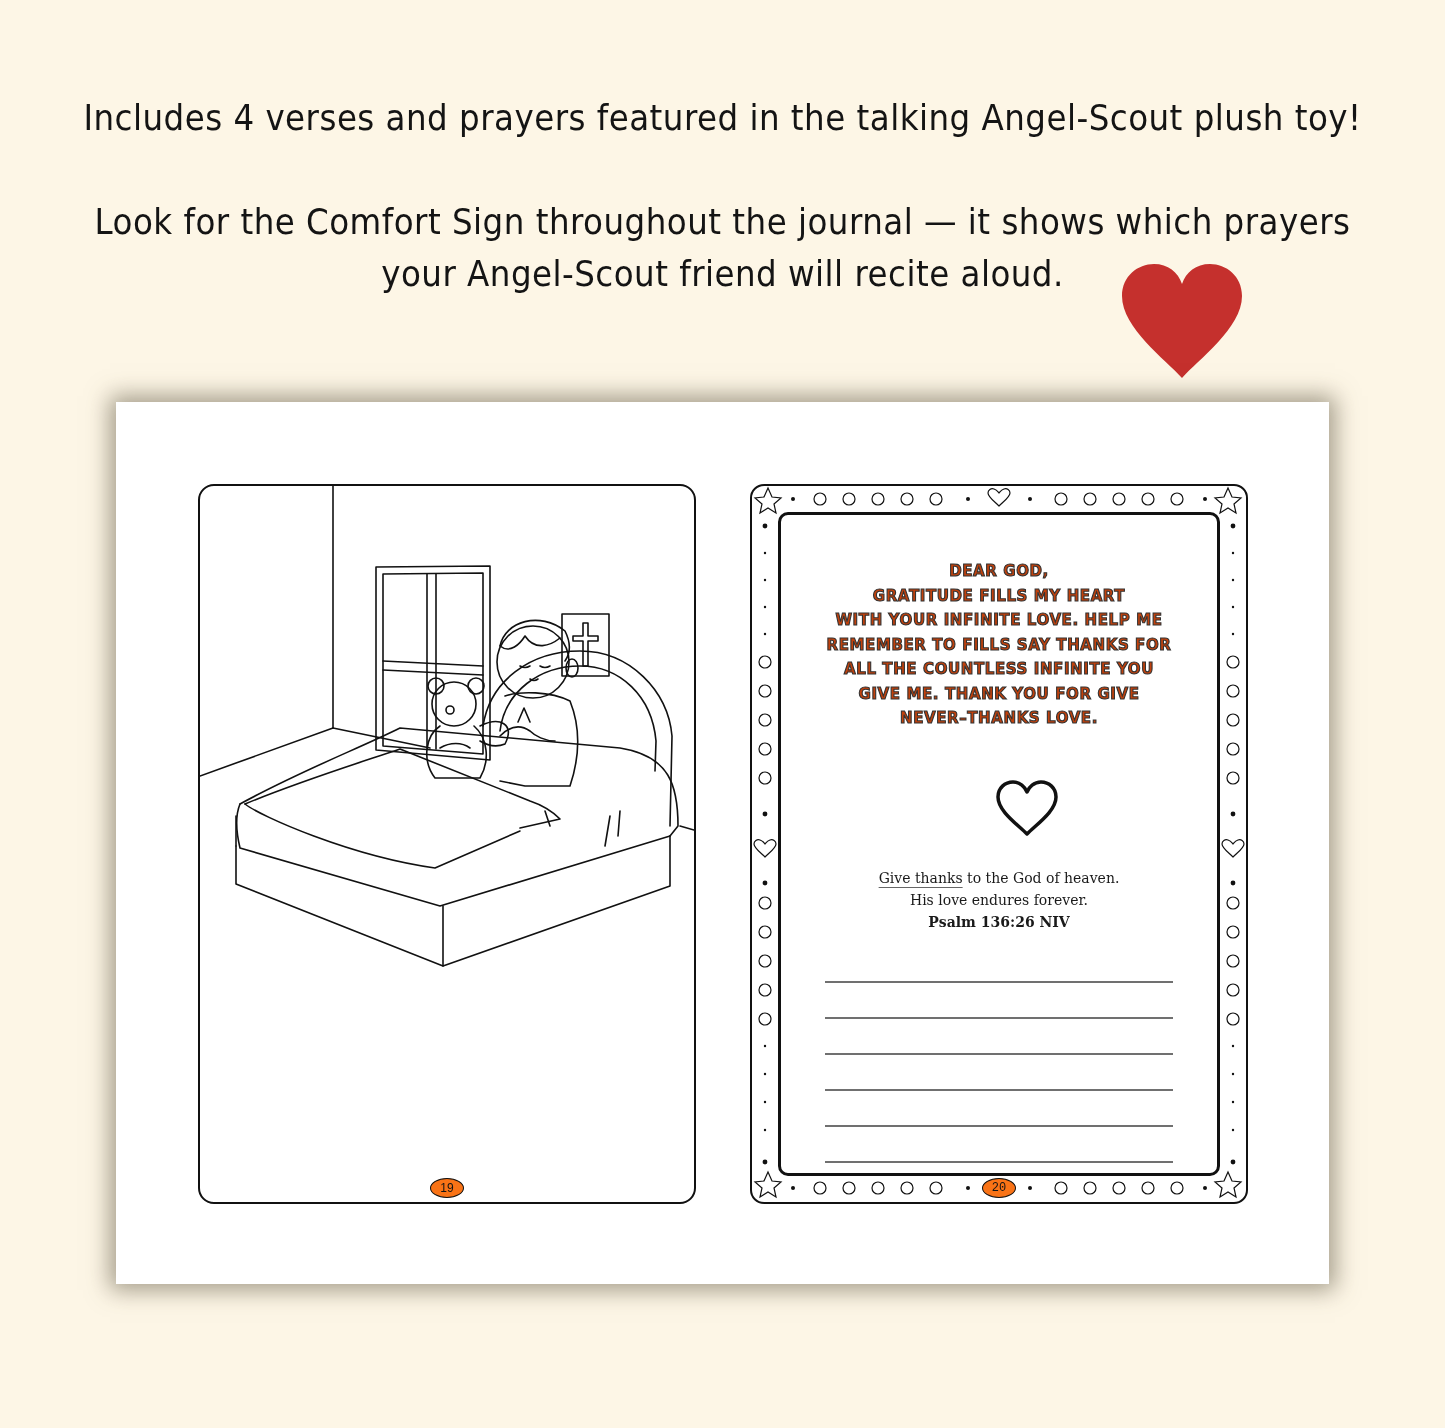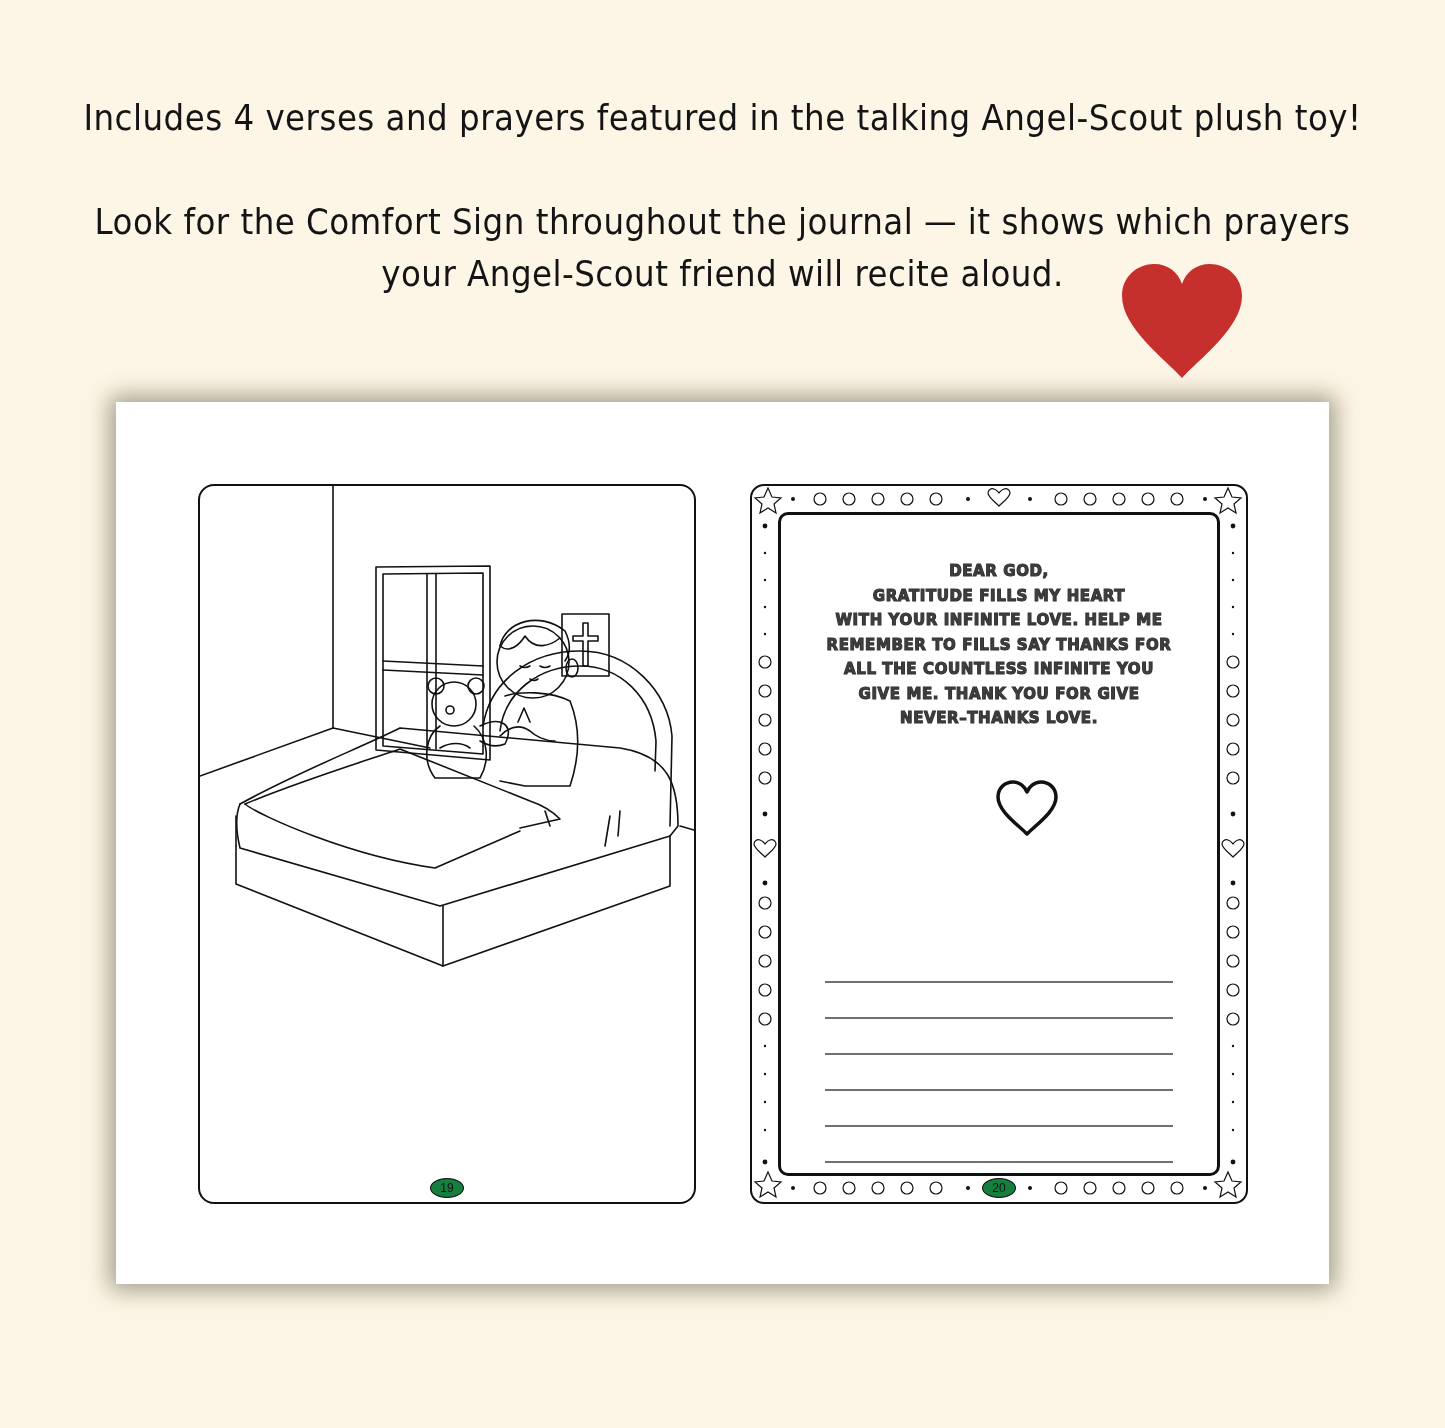--- a/index.html
+++ b/index.html
@@ -21,35 +21,35 @@
     position:absolute; left:116px; top:402px; width:1213px; height:882px; background:#ffffff;
     box-shadow: 0 0 22px 6px rgba(90,80,60,0.55);
   }
   .page-left {
     position:absolute; left:82px; top:82px; width:494px; height:716px;
     border:2px solid #111; border-radius:16px; background:#fff; overflow:hidden;
   }
   .page-left svg { position:absolute; left:0; top:0; }
   .page-num {
     position:absolute; width:32px; height:18px; border:1.5px solid #111; border-radius:50%;
-    font-size:12px; line-height:18px; text-align:center; background:#15803d;
+    font-size:12px; line-height:18px; text-align:center; background:#f97316;
     font-family:"Liberation Sans", sans-serif;
   }
   .page-right {
     position:absolute; left:634px; top:82px; width:494px; height:716px;
     border:2.5px solid #111; border-radius:14px; background:#fff;
   }
   .inner-frame {
     position:absolute; left:26px; top:26px; right:26px; bottom:26px;
     border:3px solid #111; border-radius:10px;
   }
   .prayer {
     position:absolute; left:40px; right:40px; top:44px; text-align:center;
     font-family:"DejaVu Sans", sans-serif; font-weight:bold; font-size:15px; line-height:24.5px;
-    color:#404040; -webkit-text-stroke:1.1px #333; letter-spacing:0.6px;
+    color:#c2410c; -webkit-text-stroke:1.1px #333; letter-spacing:0.6px;
   }
   .outline-heart { position:absolute; left:214px; top:264px; width:64px; height:58px; }
   .verse {
     position:absolute; left:0; right:0; top:352px; text-align:center;
     font-family:"DejaVu Serif", serif; font-size:14px; line-height:22px; color:#1a1a1a;
   }
   .verse .ul { text-decoration:underline; text-decoration-color:#666; text-underline-offset:4px; }
   .verse .ref { font-weight:bold; font-size:14px; }
   .write-lines { position:absolute; left:44px; right:44px; top:466px; }
   .write-line { height:2px; background:#707070; margin-bottom:34px; }
@@ -226,26 +226,31 @@
         <div>REMEMBER TO FILLS SAY THANKS FOR</div>
         <div>ALL THE COUNTLESS INFINITE YOU</div>
         <div>GIVE ME. THANK YOU FOR GIVE</div>
         <div>NEVER–THANKS LOVE.</div>
       </div>
 
       <svg class="outline-heart" viewBox="0 0 64 58">
         <path d="M32 55 C22 45 3 32 3 18 C3 9 10 3 18 3 C25 3 30 8 32 13 C34 8 39 3 46 3 C54 3 61 9 61 18 C61 32 42 45 32 55 Z" fill="none" stroke="#111" stroke-width="3.5" stroke-linejoin="round"></path>
       </svg>
 
+      <div class="verse">
+        <div><span class="ul">Give thanks</span><span> to the God of heaven.</span></div>
+        <div>His love endures forever.</div>
+        <div class="ref">Psalm 136:26 NIV</div>
+      </div>
 
       <div class="write-lines">
         <div class="write-line"></div>
         <div class="write-line"></div>
         <div class="write-line"></div>
         <div class="write-line"></div>
         <div class="write-line"></div>
         <div class="write-line"></div>
       </div>
     </div>
 
-    <div class="page-num" style="left:230px; top:692px;">20</div>
+    <div class="page-num" style="left:230px; top:692px;font-family:Liberation Mono, monospace;">20</div>
   </div>
 </div>
 
 </body></html>

